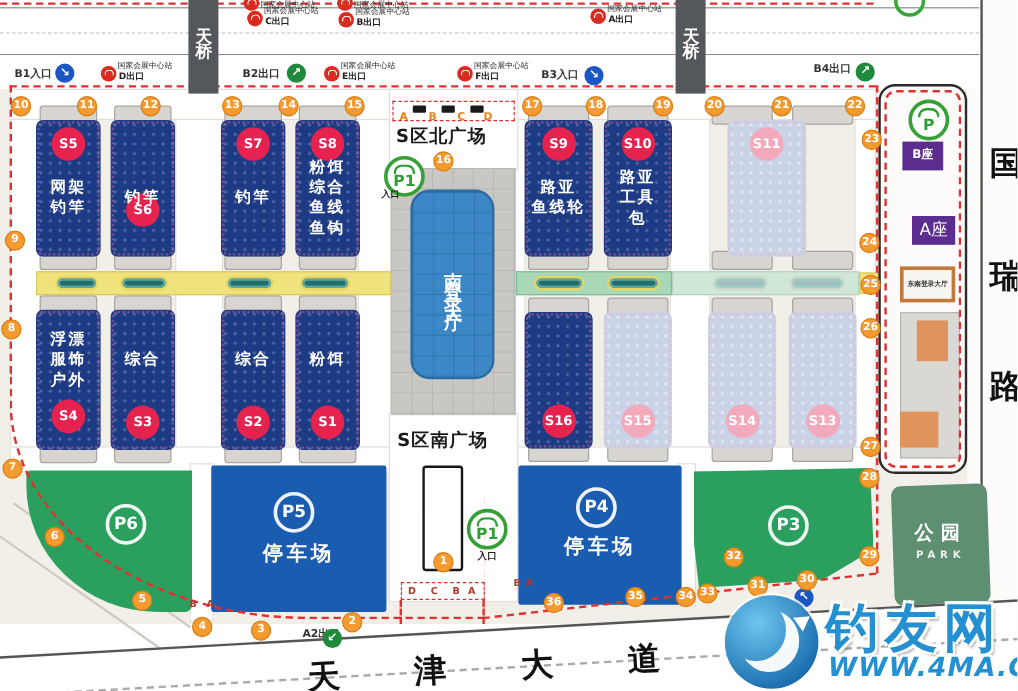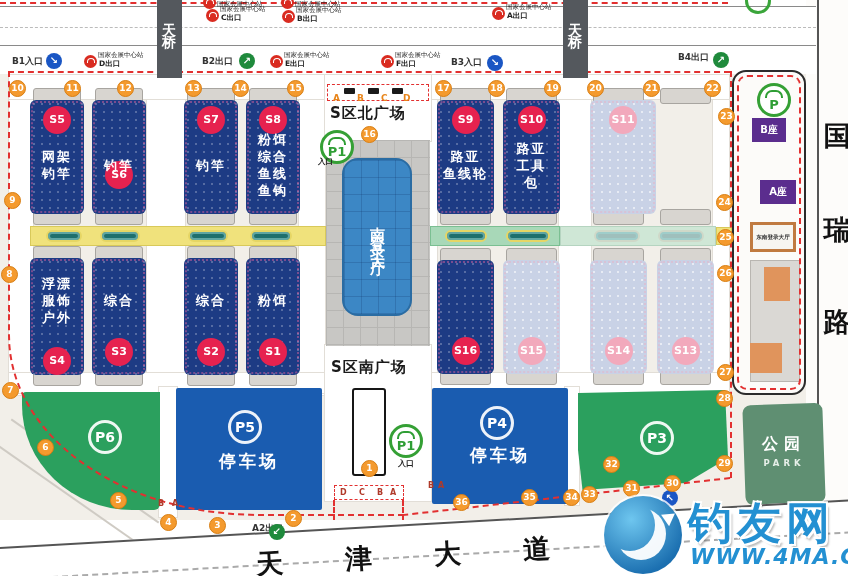--- a/index.html
+++ b/index.html
@@ -134,21 +134,21 @@
       <span>P1</span>
     </div>
 
   <div class="abs" style="left:732px;top:70px;width:74px;height:325px;background:#fcfbf9;border:2px solid #2b2b2b;border-radius:14px;z-index:3;"></div>
   <div class="dash" style="left:737px;top:75px;width:64px;height:315px;border-width:2px;border-radius:10px;"></div>
   <div class="pbadge solo" style="left:757px;top:83px;z-index:6;">
       <div class="hat"></div>
       <span>P</span>
     </div>
   <div class="abs" style="left:752px;top:118px;width:34px;height:24px;background:#5b2d8e;color:#fff;font-size:10px;font-weight:bold;text-align:center;line-height:24px;z-index:5;">B座</div>
-  <div class="abs" style="left:760px;top:180px;width:36px;height:24px;background:#5b2d8e;color:#fff;font-size:10px;font-weight:bold;text-align:center;line-height:24px;z-index:5;">A座</div>
+  <div class="abs" style="left:760px;top:180px;width:36px;height:24px;background:#5b2d8e;color:#fff;font-size:14px;font-weight:normal;text-align:center;line-height:24px;z-index:5;">A座</div>
   <div class="abs" style="left:750px;top:222px;width:46px;height:30px;background:#f7f5f0;border:3px solid #c07a40;z-index:5;display:flex;align-items:center;justify-content:center;">
     <span style="font-size:7px;color:#333;white-space:nowrap;transform:scale(.8);font-weight:bold;">东南登录大厅</span>
   </div>
   <div class="abs" style="left:750px;top:260px;width:50px;height:122px;background:#dad8d4;border:1px solid #b9b6b1;z-index:4;"></div>
   <div class="abs" style="left:764px;top:267px;width:26px;height:34px;background:#e0945c;z-index:5;"></div>
   <div class="abs" style="left:750px;top:343px;width:32px;height:30px;background:#e0945c;z-index:5;"></div>
   <div class="abs" style="left:745px;top:-12px;width:26px;height:26px;border:3px solid #3aa53a;border-radius:50%;z-index:2;"></div>
 
   <div class="dash" style="left:0;top:2px;width:728px;border-top-width:2px;"></div>
   <div class="dash" style="left:8px;top:71px;width:722px;border-top-width:2px;"></div>
@@ -220,29 +220,29 @@
     <div class="hall" style="left: 503px; top: 100px; width: 57px; height: 114px;">
       <div class="scircle" style="top: 6px;">S10</div>
       <div class="hlabel" style="top: 57%;">
         <div>路亚</div>
         <div>工具</div>
         <div>包</div>
       </div>
     </div>
     <div class="cap" style="left: 593px; top: 88px; width: 51px; height: 16px;"></div>
     <div class="cap" style="left: 593px; top: 209px; width: 51px; height: 16px;"></div>
-    <div class="hall faded" style="left: 590px; top: 100px; width: 66px; height: 114px;">
+    <div class="hall faded" style="left: 606px; top: 100px; width: 66px; height: 114px;">
       <div class="scircle" style="top: 6px;">S11</div>
     </div>
     <div class="cap" style="left: 660px; top: 88px; width: 51px; height: 16px;"></div>
     <div class="cap" style="left: 660px; top: 209px; width: 51px; height: 16px;"></div>
     <div class="cap" style="left: 33px; top: 246px; width: 48px; height: 16px;"></div>
     <div class="cap" style="left: 33px; top: 370px; width: 48px; height: 16px;"></div>
     <div class="hall" style="left: 30px; top: 258px; width: 54px; height: 117px;">
-      <div class="scircle" style="bottom: 0;">S4</div>
+      <div class="scircle" style="bottom: 14px;">S4</div>
       <div class="hlabel" style="top: 36%;">
         <div>浮漂</div>
         <div>服饰</div>
         <div>户外</div>
       </div>
     </div>
     <div class="cap" style="left: 95px; top: 246px; width: 48px; height: 16px;"></div>
     <div class="cap" style="left: 95px; top: 370px; width: 48px; height: 16px;"></div>
     <div class="hall" style="left: 92px; top: 258px; width: 54px; height: 117px;">
       <div class="scircle" style="bottom: 9px;">S3</div>

